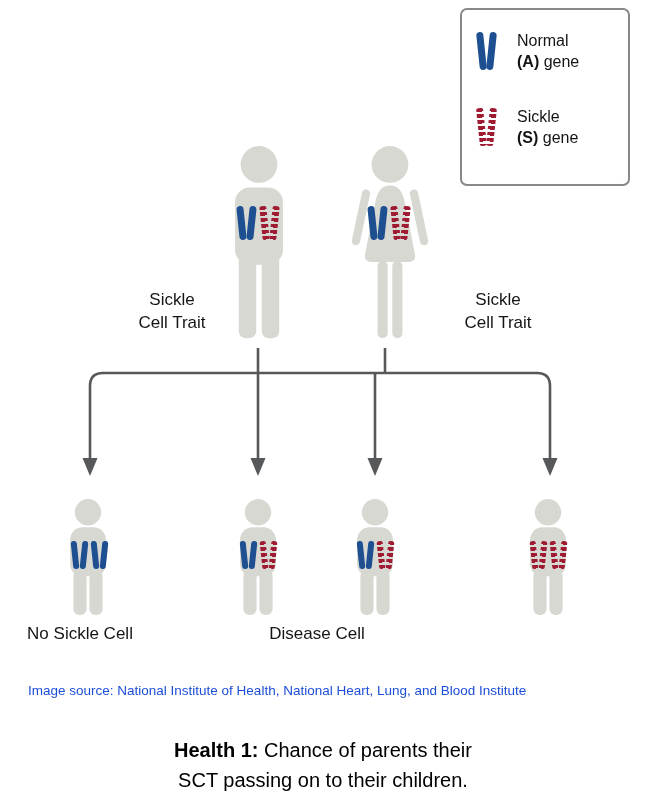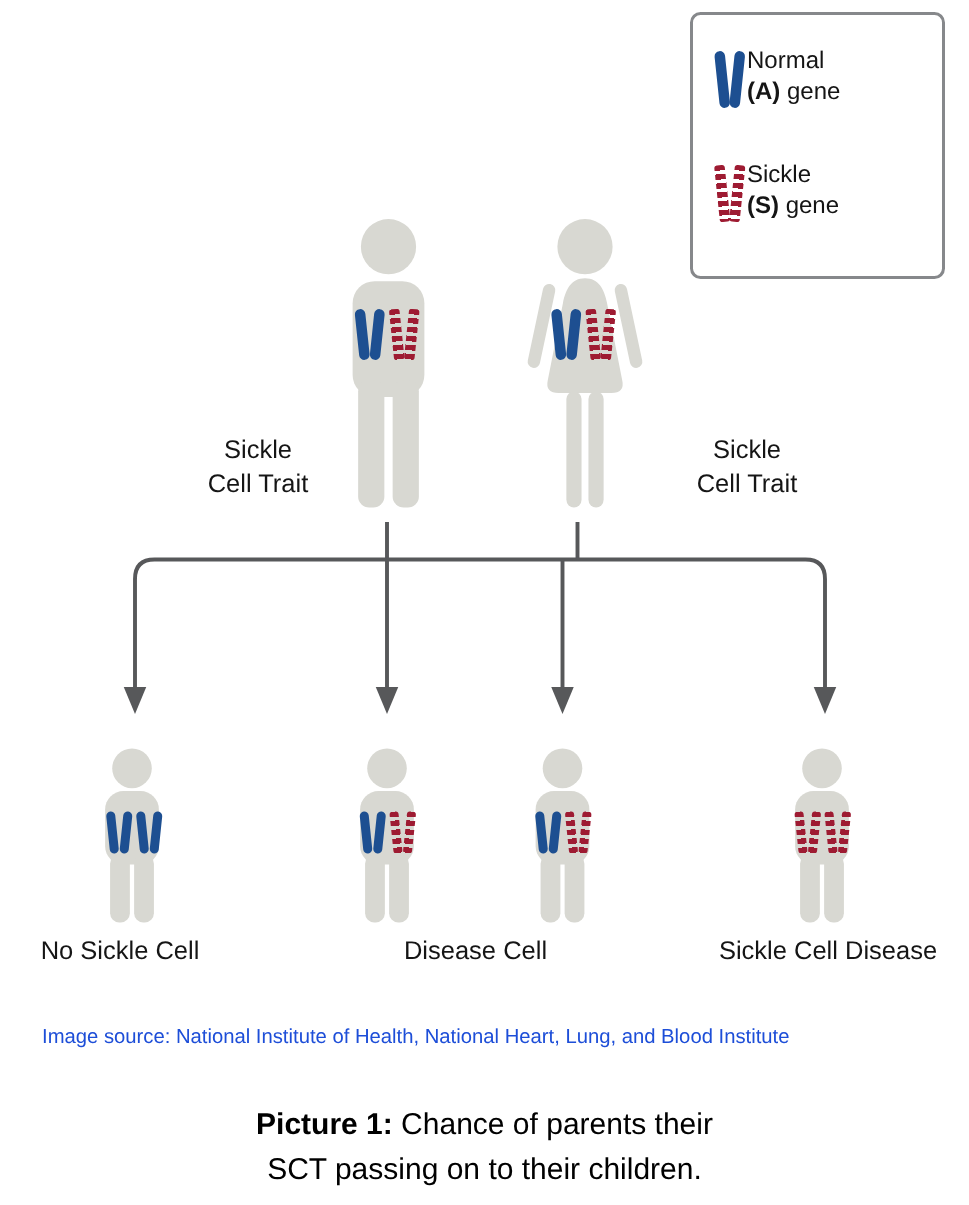--- a/index.html
+++ b/index.html
@@ -7,21 +7,21 @@
     position:relative; width:646px; height:803px; background:#ffffff;
     font-family:"Liberation Sans", sans-serif; color:#151515; overflow:hidden;
   }
 
   
   .legend {
     position:absolute; left:460px; top:8px; width:170px; height:178px;
     border:2px solid #86888b; border-radius:7px; background:#fff;
     box-sizing:border-box; padding:20px 16px;
   }
-  .legend-entry { display:flex; align-items:flex-end; gap:3px; }
+  .legend-entry { display:flex; align-items:center; gap:22px; }
   .legend-entry + .legend-entry { margin-top:34px; }
   .legend-text { font-size:16px; line-height:21px; }
   .legend-text b { font-weight:bold; }
 
   
   .chromo { display:inline-flex; gap:3px; }
   .chromo i { display:block; width:7px; height:38px; border-radius:3.5px; }
   .chromo i:first-child { transform:rotate(-6deg); }
   .chromo i:last-child  { transform:rotate(6deg); }
   .chromo.blue i { background:#1d4f91; }
@@ -224,22 +224,21 @@
     <span class="chromo red small">
         <i></i>
         <i></i>
       </span>
   </div>
 
   <div class="child-label" style="left:0; top:622px; width:160px;">No Sickle Cell</div>
   <div class="child-label" style="left:237px; top:622px; width:160px;">
     <div>Disease Cell</div>
   </div>
-  <div class="child-label" style="left:460px; top:622px; width:184px;">Sickle Cell Disease</div>
 
   <div class="source">Image source:  National Institute of Health, National Heart, Lung, and Blood Institute</div>
 
   <div class="caption">
-    <div><b>Picture 1:</b><span> Chance of parents their</span></div>
+    <div><b>Health 1:</b><span> Chance of parents their</span></div>
     <div>SCT passing on to their children.</div>
   </div>
 
 </div>
 
 </body></html>

